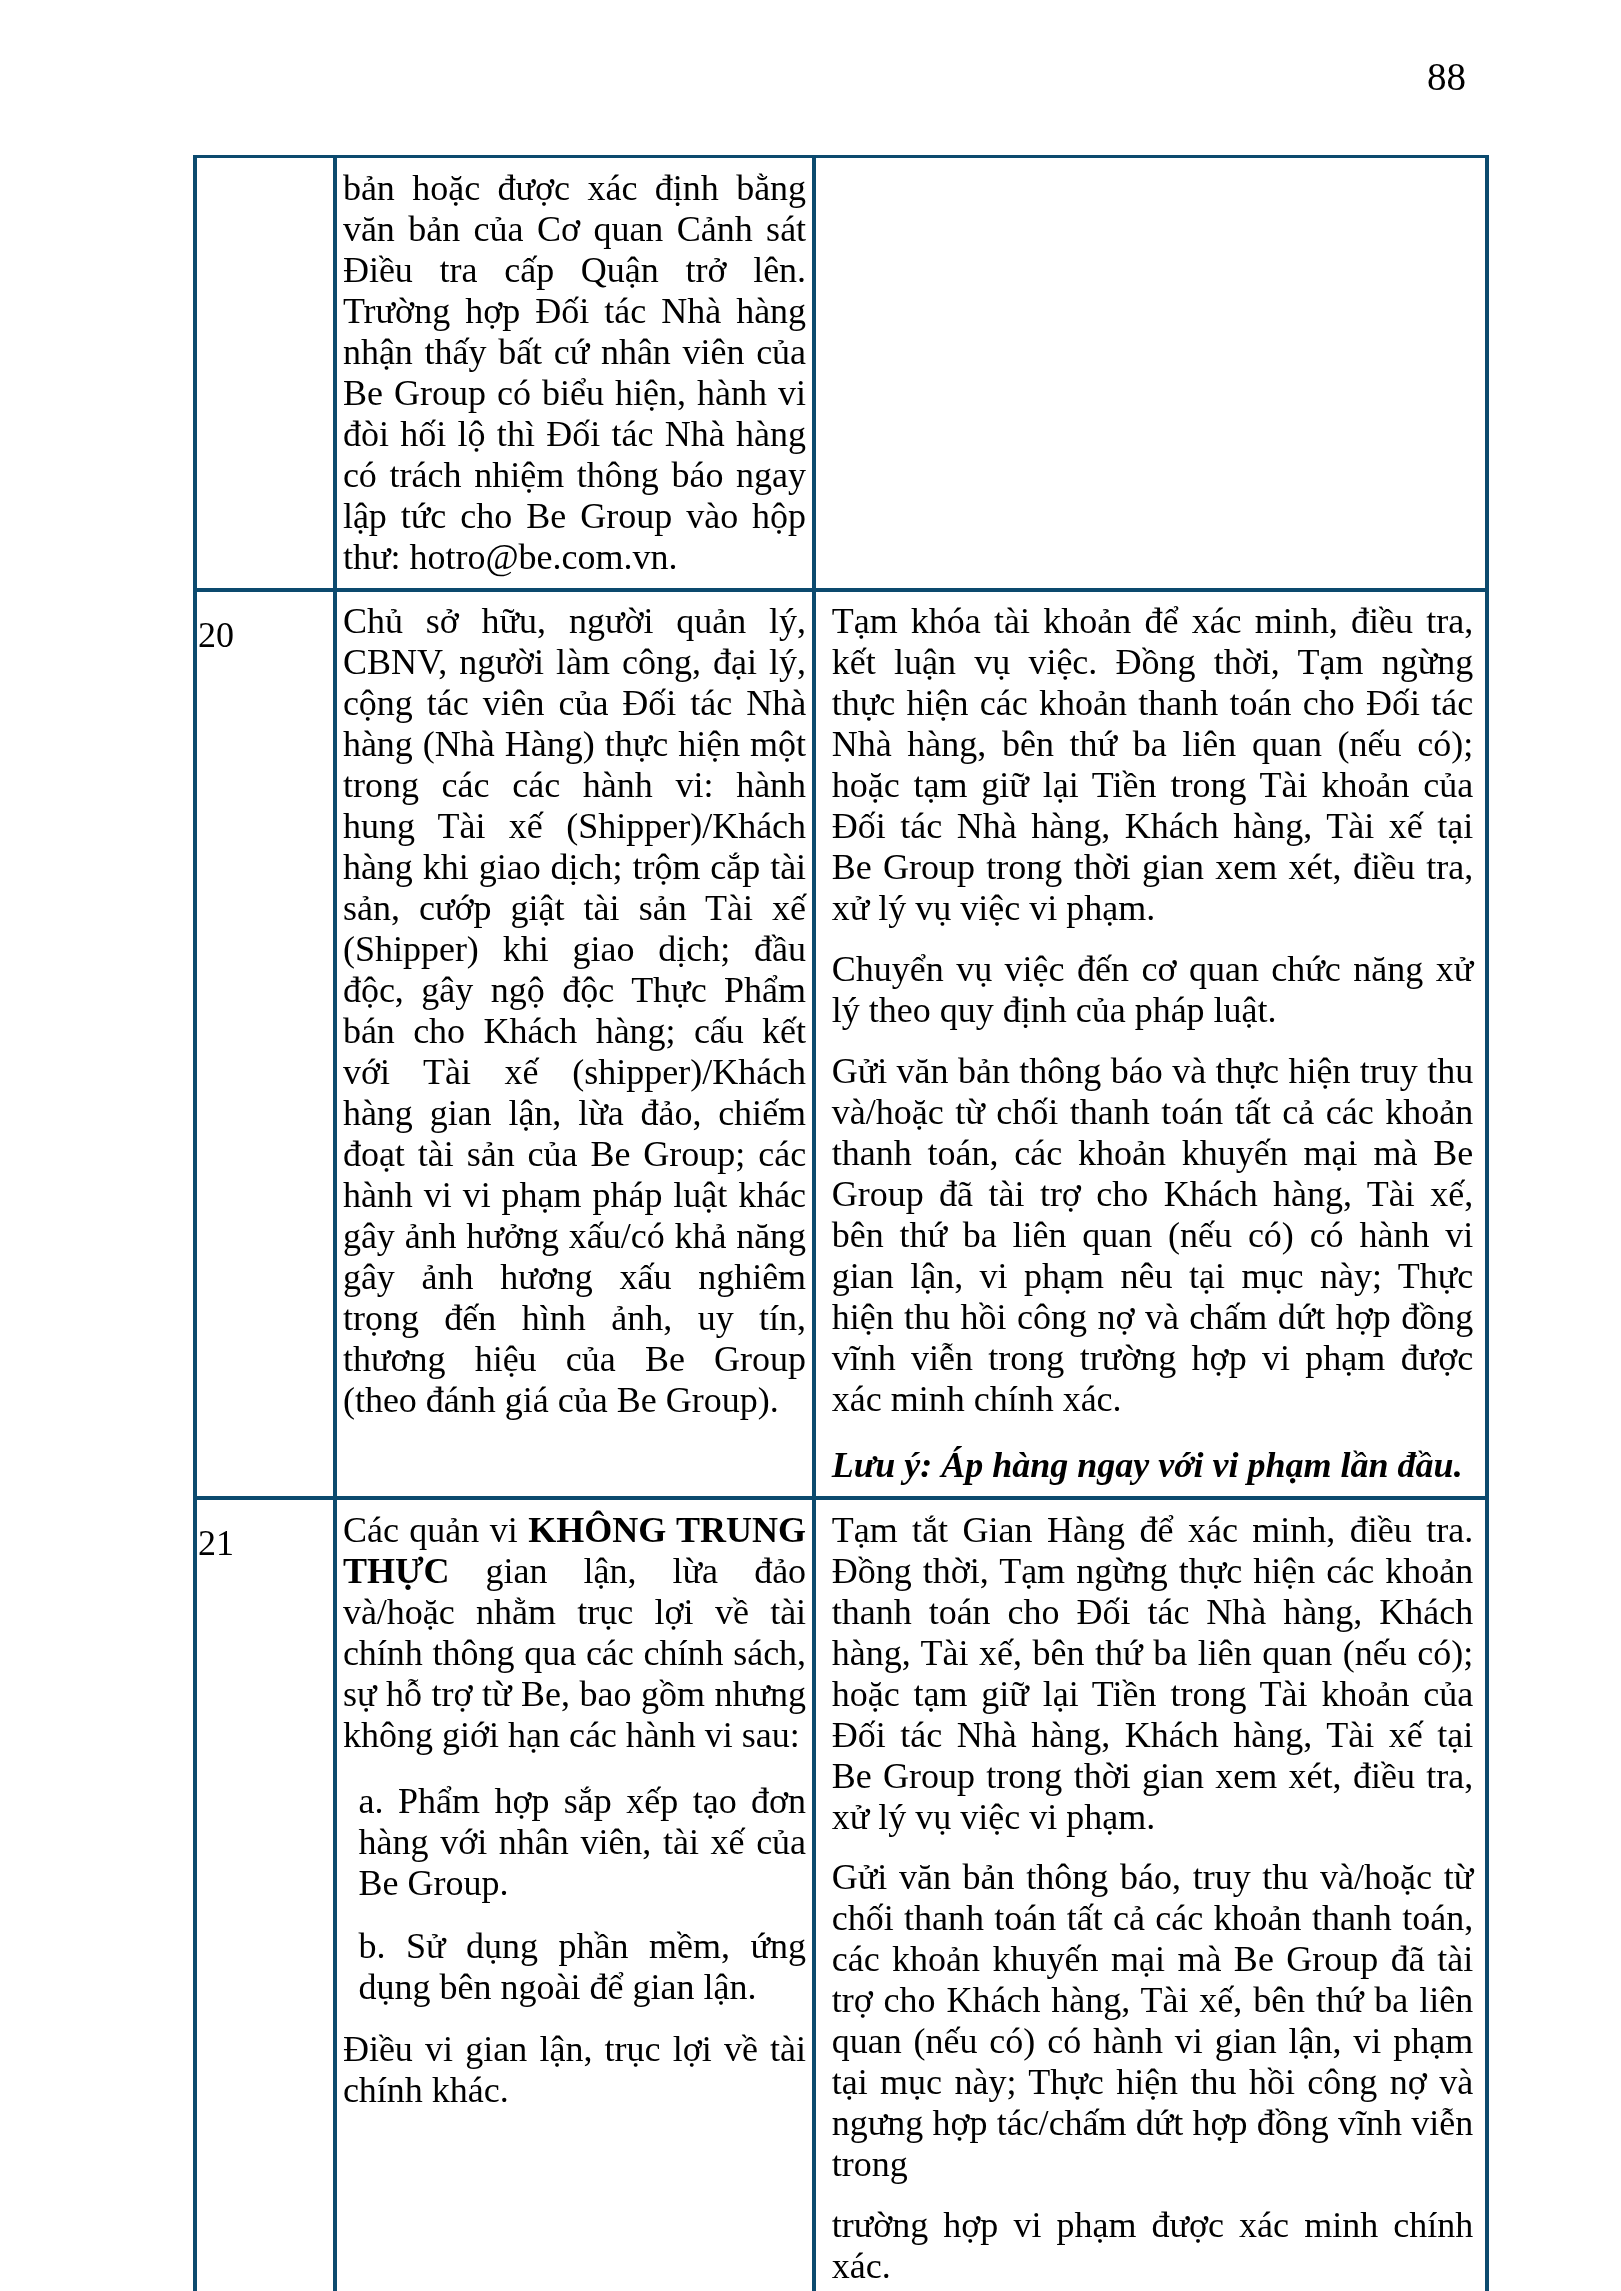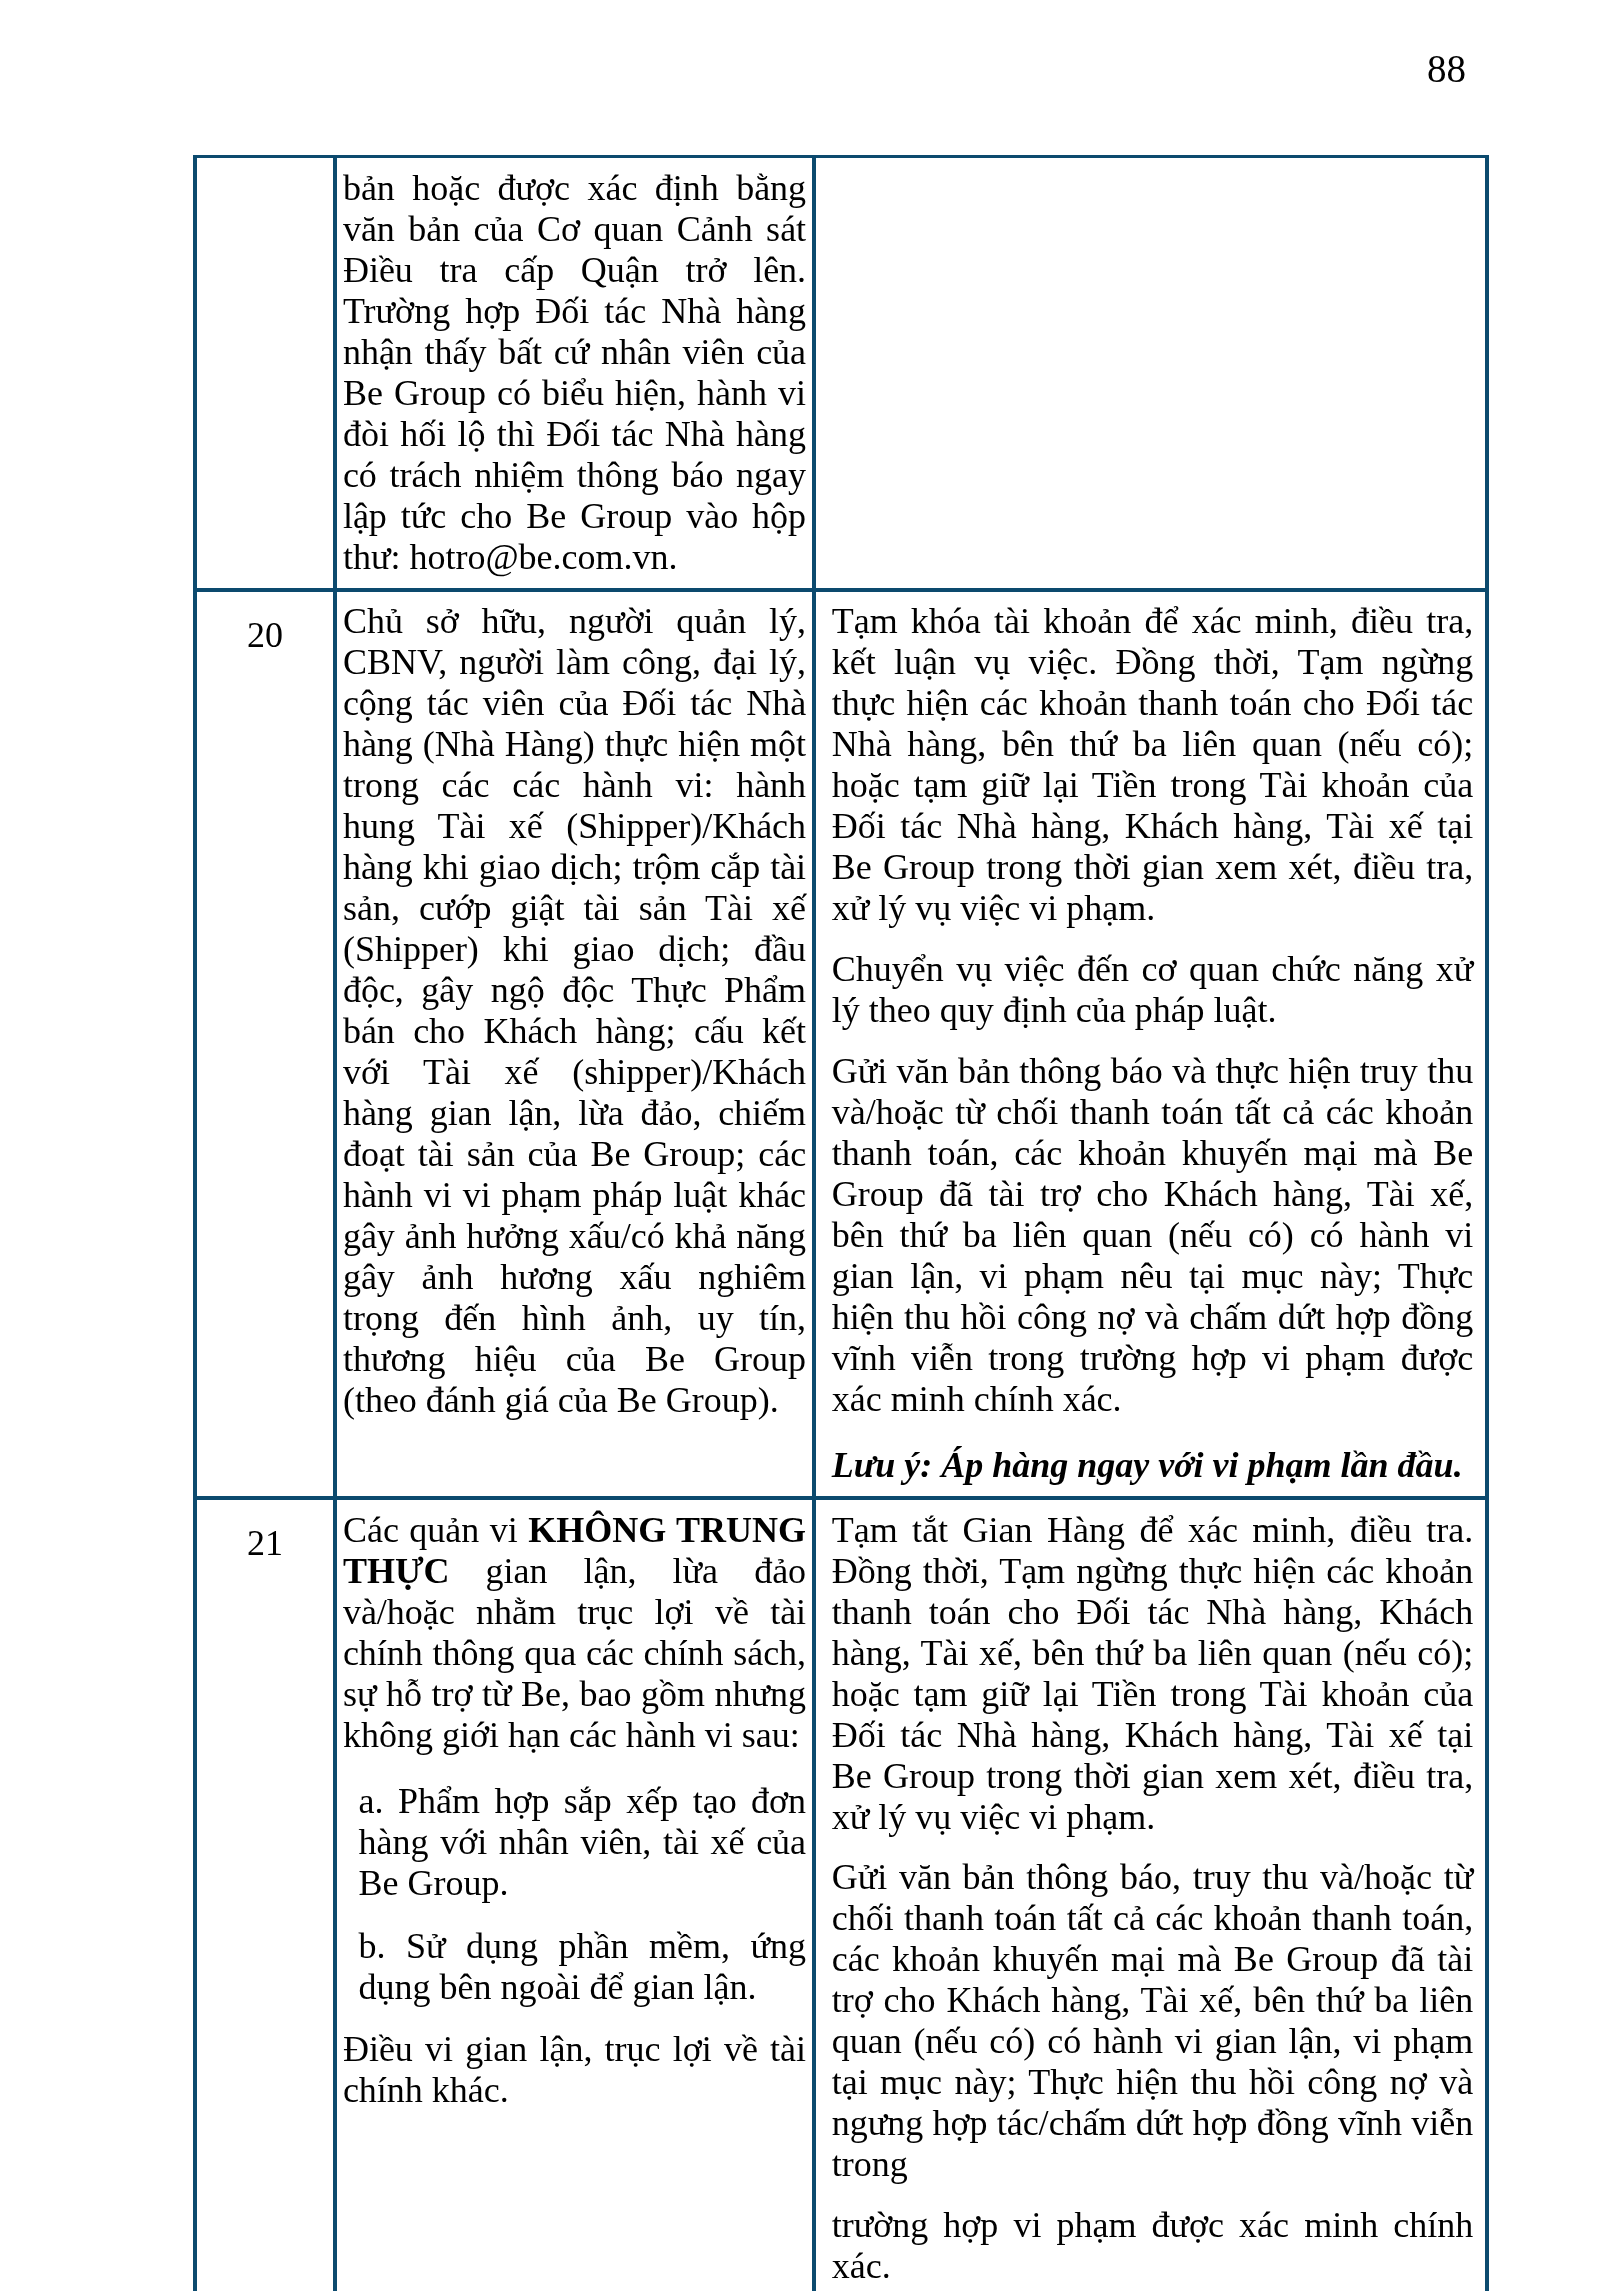--- a/index.html
+++ b/index.html
@@ -7,42 +7,41 @@
     position: relative;
     width: 1621px;
     height: 2292px;
     background: #ffffff;
     font-family: "Liberation Serif", "DejaVu Serif", serif;
     color: #000000;
     overflow: hidden;
   }
   .page-number {
     position: absolute;
-    top: 49px;
+    top: 57px;
     right: 155px;
     font-size: 39px;
     line-height: 1;
   }
   table.vtable {
     position: absolute;
     left: 193px;
     top: 155px;
     width: 1293px;
     border-collapse: collapse;
     table-layout: fixed;
   }
   table.vtable td {
     border: 4px solid #0c4a6e;
     vertical-align: top;
     font-size: 36px;
     line-height: 41px;
   }
   table.vtable tr:first-child td { border-top-width: 3.9px; }
   td.num-cell {
-    text-align: center;
     padding-top: 23.5px;
   }
   td.vio-cell { padding: 9.8px 5.9px 9.8px 5.9px; }
   td.pen-cell { padding: 9.8px 11.8px 9.8px 15.7px; }
   .vio-cell p, .pen-cell p {
     margin: 0 0 19.6px 0;
     text-align: justify;
   }
   .vio-cell p:last-child, .pen-cell p:last-child { margin-bottom: 0; }
   p.indent-item { padding-left: 15.7px; margin-bottom: 21.6px; }

